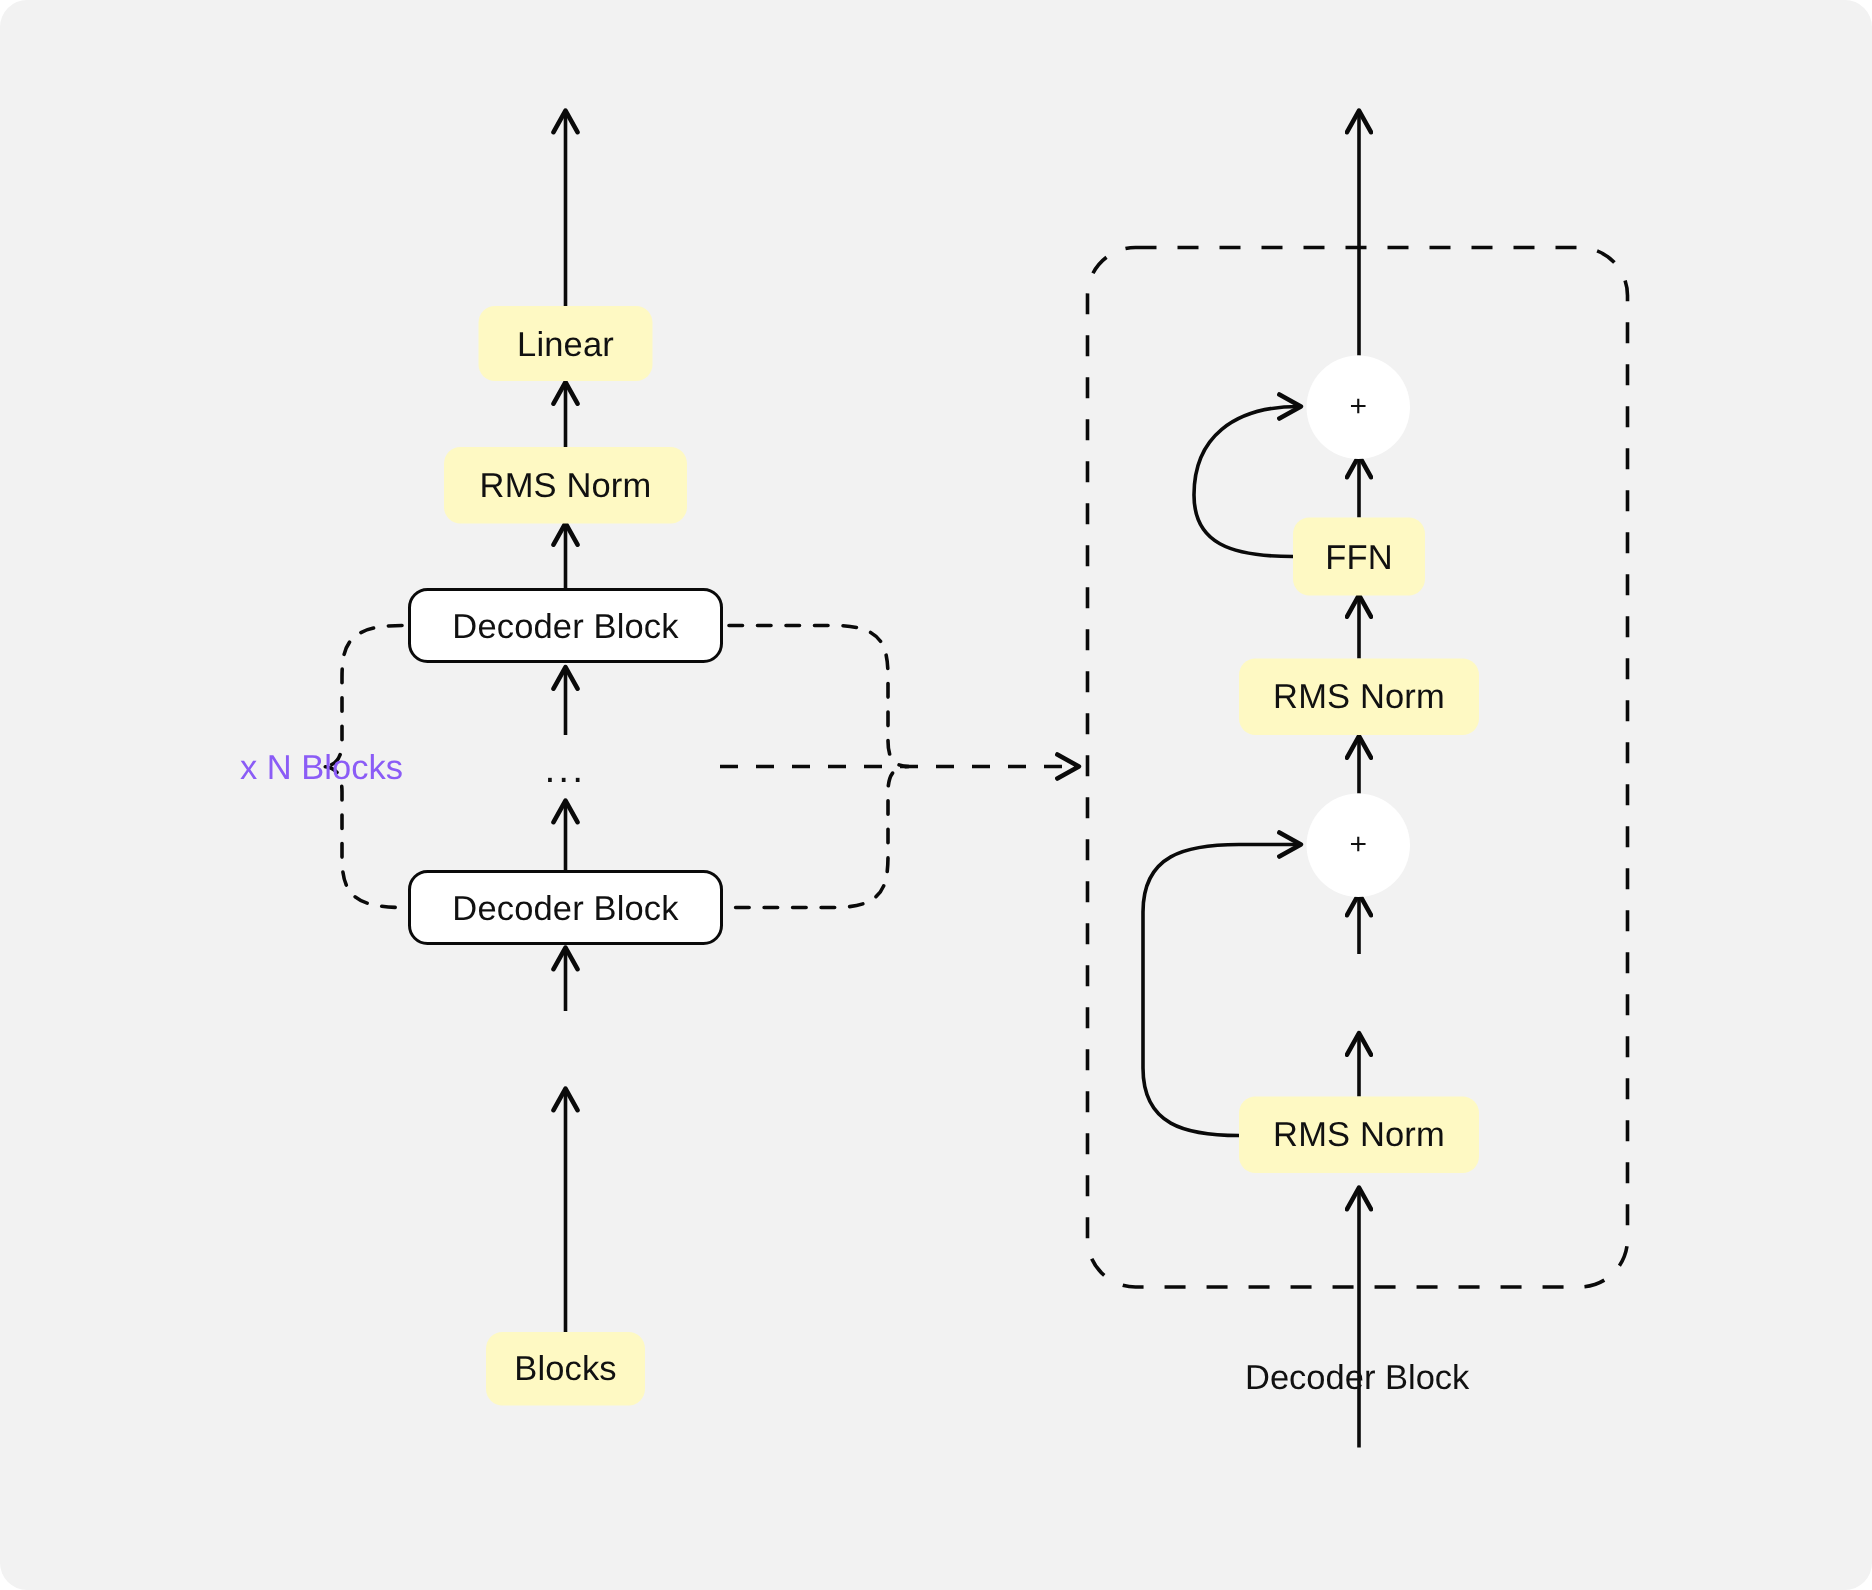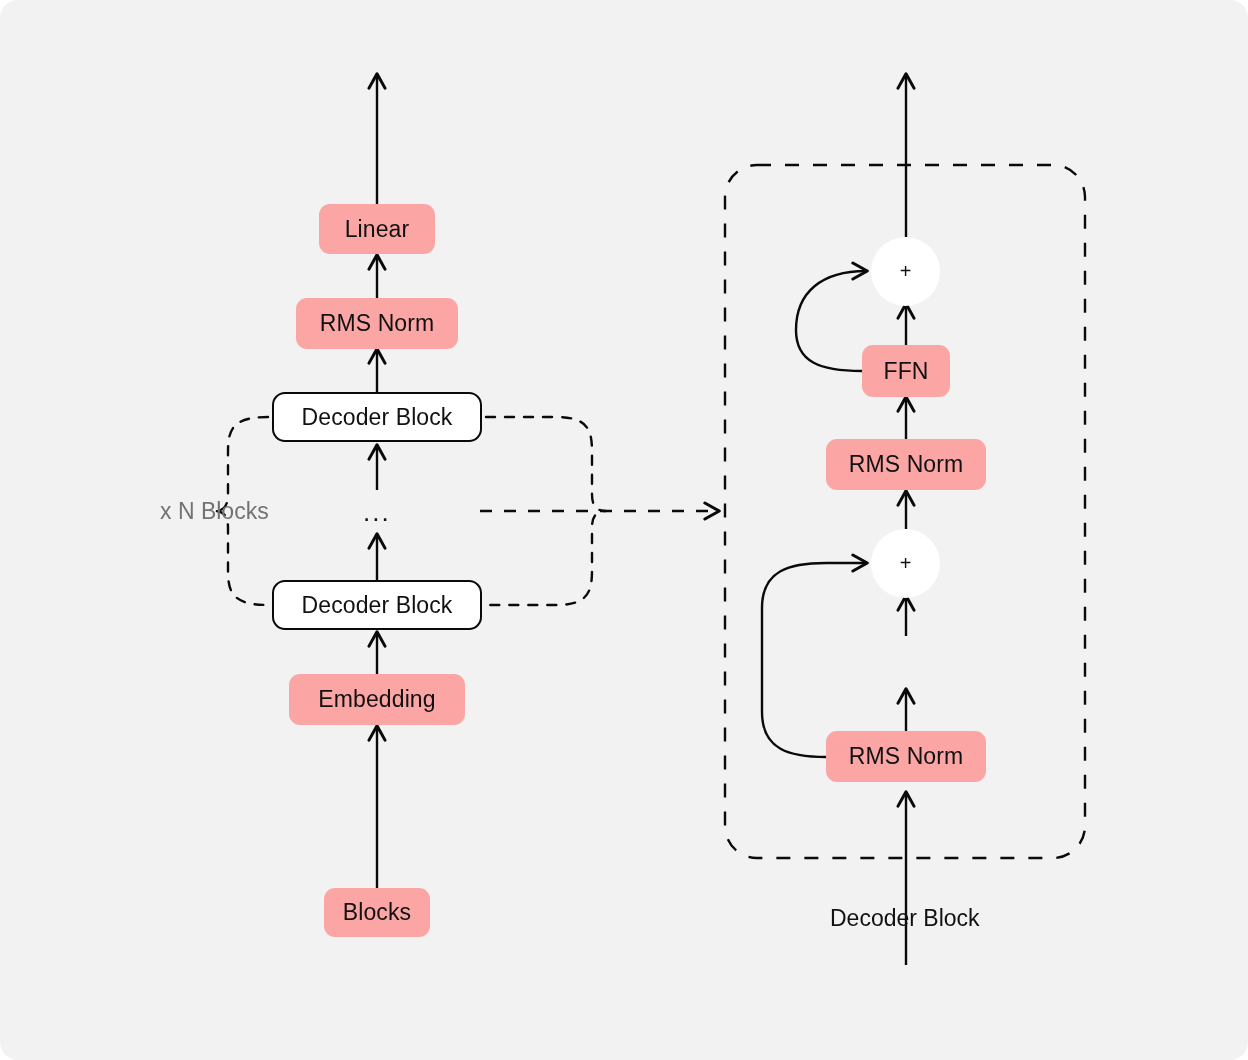--- a/index.html
+++ b/index.html
@@ -17,21 +17,21 @@
     font-family: "Liberation Sans", sans-serif;
   }
   #diagram-svg {
     position: absolute;
     left: 0; top: 0;
     width: 1248px;
     height: 1060px;
   }
   .node-box {
     position: absolute;
-    background: #fca5a5;
+    background: #fef9c3;
     border-radius: 11px;
     display: flex;
     align-items: center;
     justify-content: center;
     color: #111111;
     font-size: 23px;
     font-family: "Liberation Sans", sans-serif;
     letter-spacing: 0.1px;
     white-space: nowrap;
     box-sizing: border-box;
@@ -47,21 +47,21 @@
     border-radius: 50%;
     display: flex;
     align-items: center;
     justify-content: center;
     font-size: 20px;
     color: #111111;
     font-family: "Liberation Sans", sans-serif;
   }
   .plain-label {
     position: absolute;
-    color: #737373;
+    color: #8b5cf6;
     font-size: 23px;
     font-family: "Liberation Sans", sans-serif;
     white-space: nowrap;
     text-align: right;
   }
   .ellipsis-label {
     position: absolute;
     color: #111111;
     font-size: 26px;
     letter-spacing: 2px;
@@ -140,23 +140,20 @@
       <path d="M 862 371
                C 820 371, 796 362, 796 330
                C 796 292, 822 271, 866 271" marker-end="url(#arrowSolid)" stroke-linecap="round"></path>
     </g>
   </svg>
 
   <div class="node-box" style="left:324px; top:888px; width:106px; height:49px;">
     <span>Blocks</span>
   </div>
 
-  <div class="node-box" style="left:289px; top:674px; width:176px; height:51px;">
-    <span>Embedding</span>
-  </div>
 
   <div class="node-box outlined" style="left:272px; top:580px; width:210px; height:50px;">
     <span>Decoder Block</span>
   </div>
 
   <div class="ellipsis-label" style="left:363px; top:497px;">
     <span>...</span>
   </div>
 
   <div class="node-box outlined" style="left:272px; top:392px; width:210px; height:50px;">

